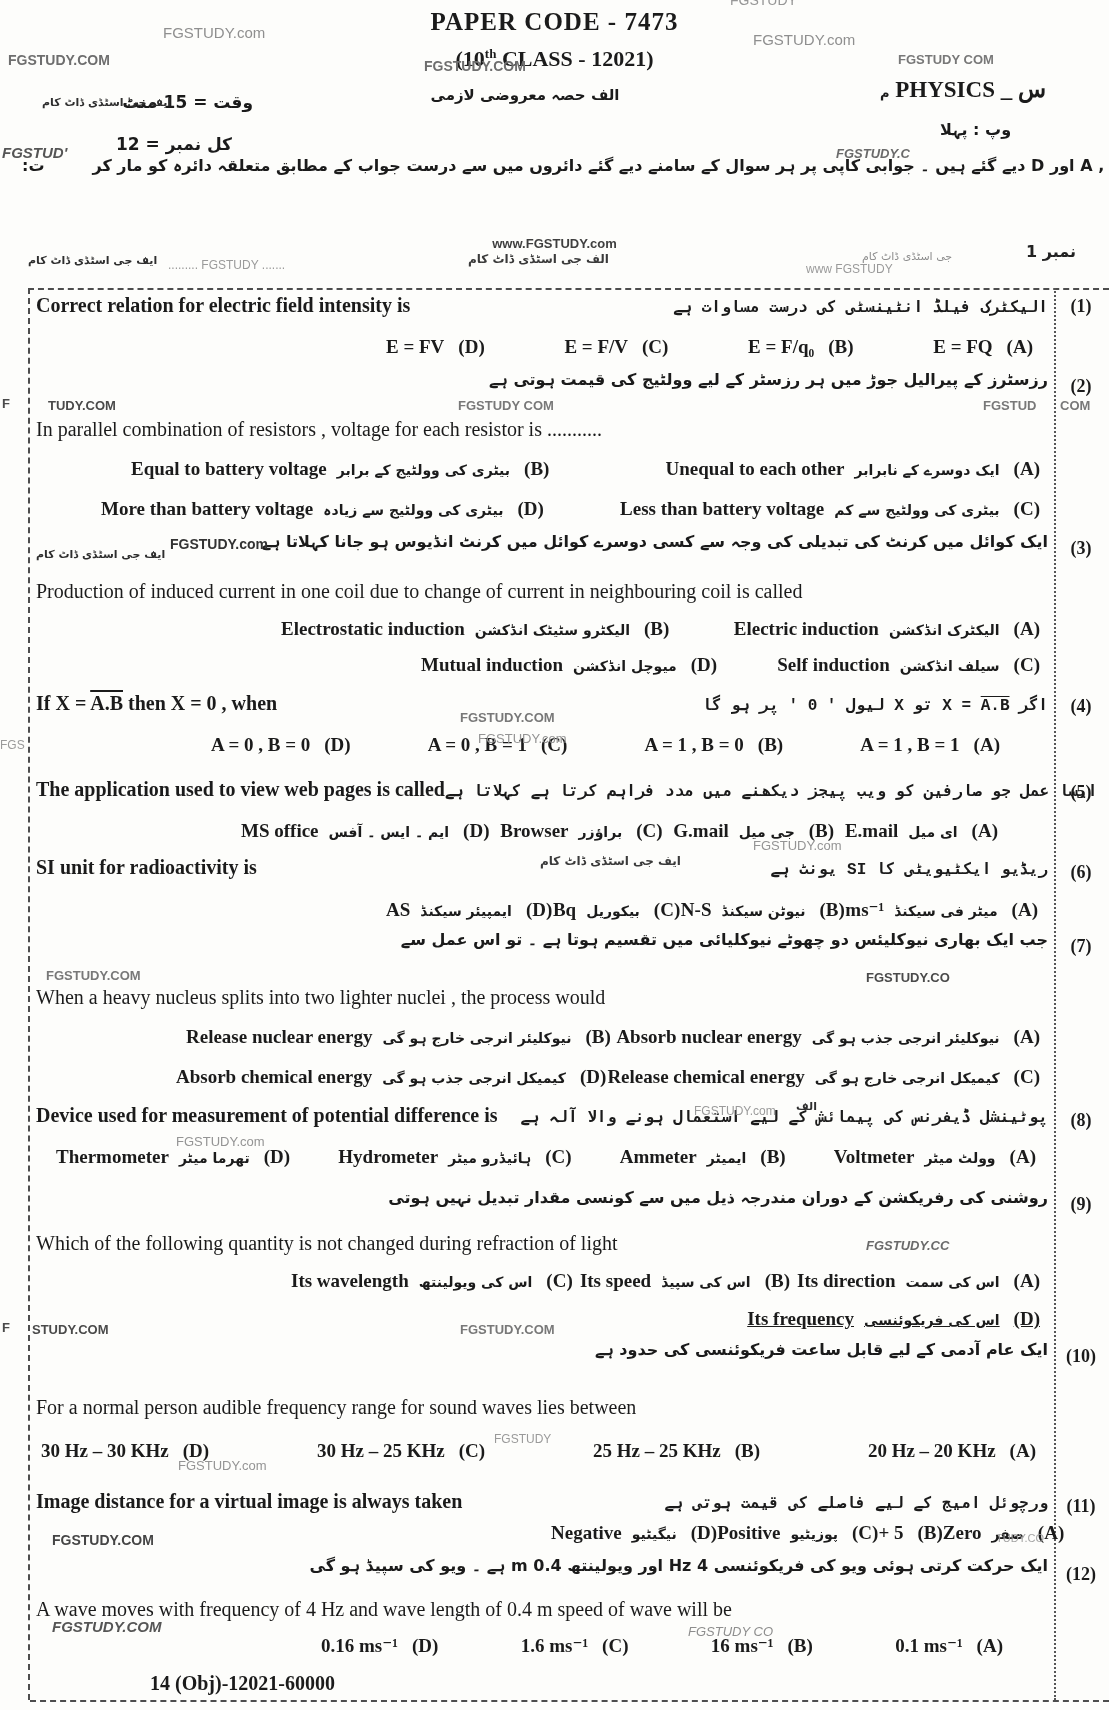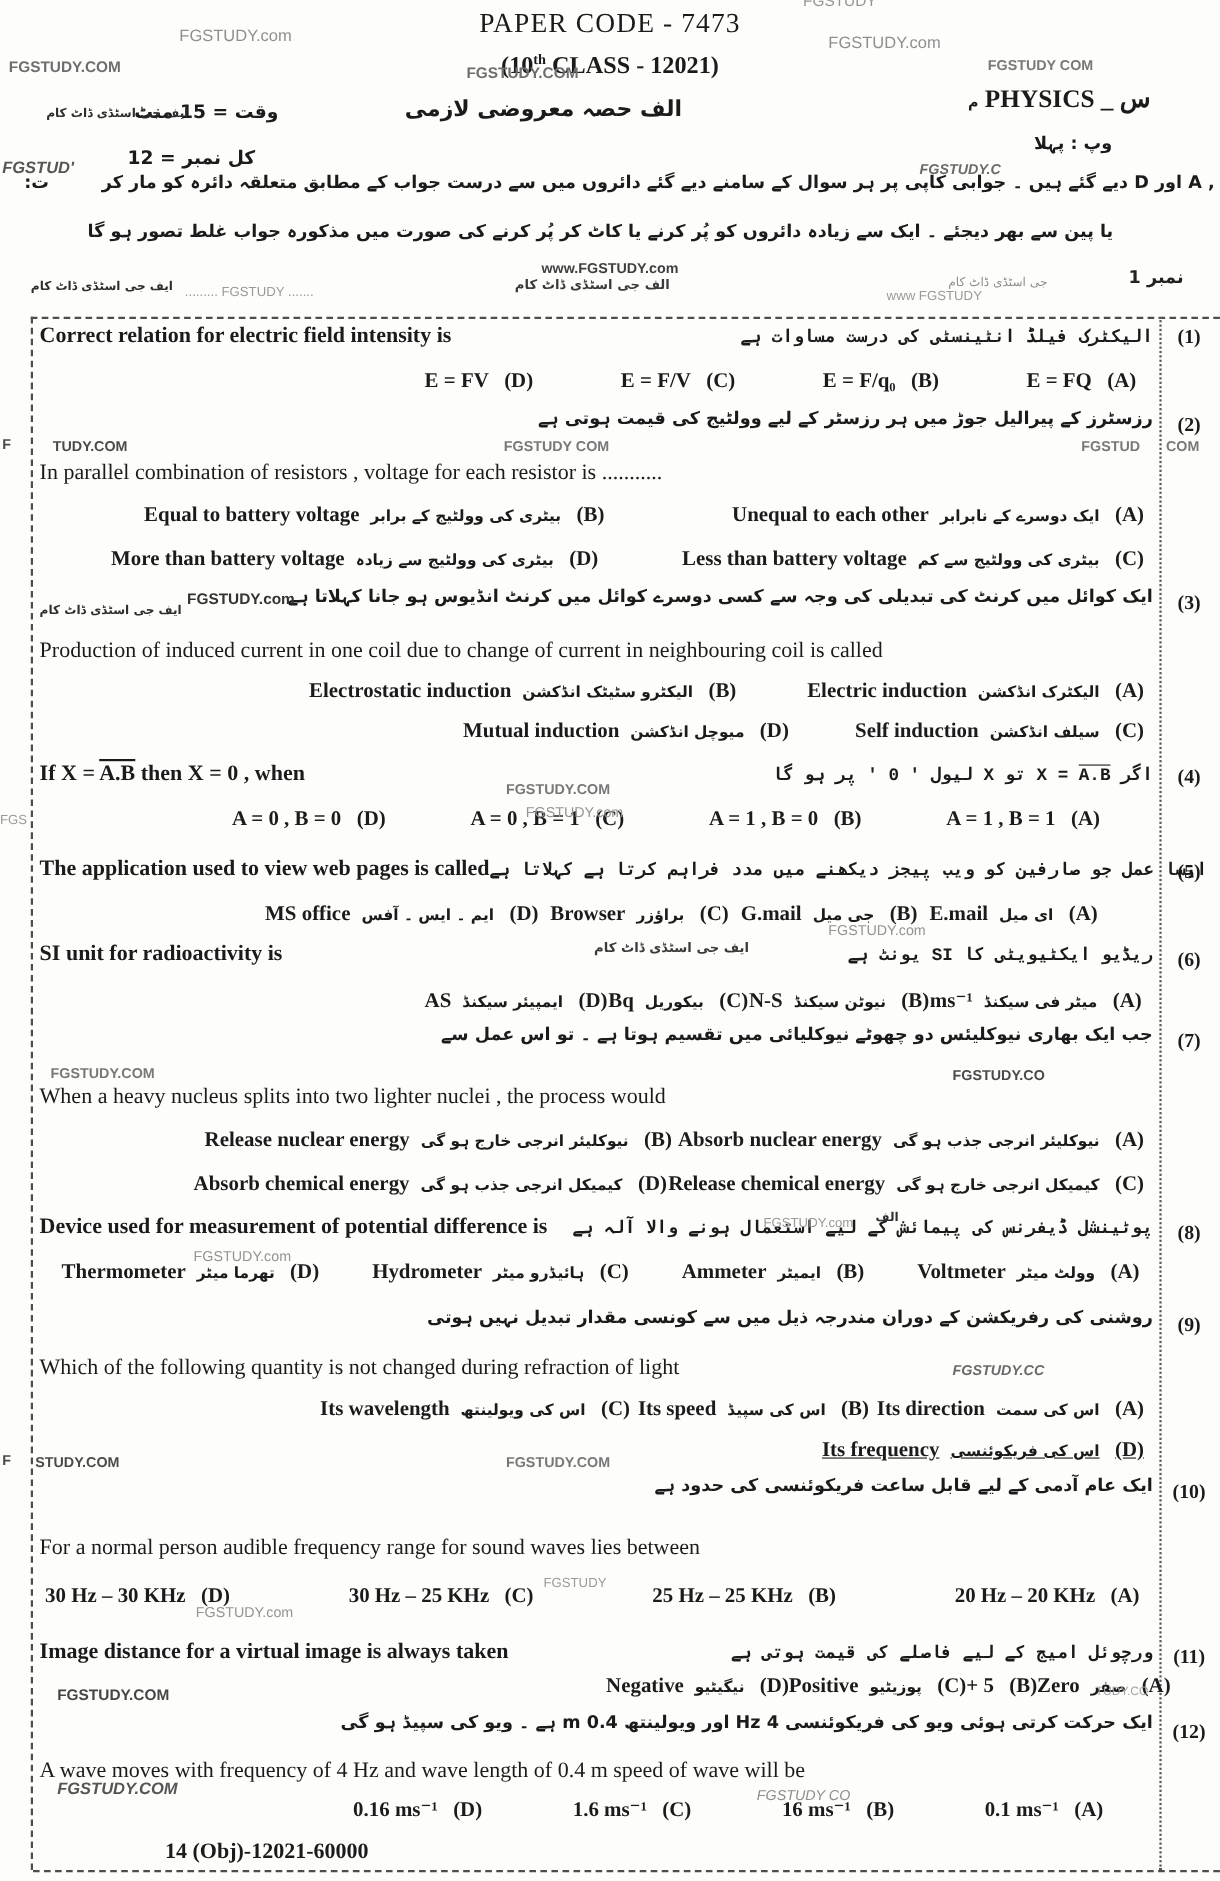--- a/index.html
+++ b/index.html
@@ -1,28 +1,28 @@
 <!DOCTYPE html>
 <html><head>
 <meta charset="utf-8">
 <style>
   html,body{margin:0;padding:0;background:#e9e9e5;}
   #page{position:relative;width:1109px;height:1710px;background:#fdfdfb;overflow:hidden;
         font-family:"Liberation Serif","DejaVu Serif",serif;color:#1b1b1b;}
   .abs{position:absolute;white-space:nowrap;}
   .ctr{left:0;width:1109px;text-align:center;}
-  .paper-code{top:8px;font-size:25px;font-weight:normal;letter-spacing:1px;}
+  .paper-code{top:8px;font-size:25px;font-weight:bold;letter-spacing:1px;}
   .class-line{top:46px;font-size:22px;font-weight:bold;}
   .class-line sup{font-size:13px;}
   .subject{left:880px;top:76px;font-size:23px;font-weight:bold;}
   .subject .mark{font-family:"DejaVu Sans",sans-serif;font-size:13px;font-weight:bold;}
   .group{left:940px;top:120px;font-size:16px;}
   .timeline{left:15px;top:92px;width:238px;text-align:right;font-size:17px;}
   .marksline{left:60px;top:134px;width:172px;text-align:right;font-size:17px;}
-  .section-label{left:430px;top:86px;width:190px;text-align:center;font-size:20px;}
+  .section-label{left:430px;top:86px;width:190px;text-align:center;font-size:15px;}
   .ur{font-family:"DejaVu Sans",sans-serif;direction:rtl;unicode-bidi:embed;font-weight:bold;}
   .instr1{left:22px;top:156px;width:1082px;display:flex;flex-direction:row-reverse;justify-content:flex-start;gap:48px;font-size:16px;}
   .instr2{left:0px;top:200px;width:1012px;text-align:right;font-size:16px;}
   .siteurl{top:236px;font-size:13px;font-weight:bold;color:#3f3f3f;font-family:"Liberation Sans",sans-serif;}
   
   .b-top{left:28px;width:1081px;top:288px;border-top:2px dashed #4d4d4d;height:0;}
   .b-left{left:28px;top:288px;height:1412px;border-left:2px dashed #4d4d4d;width:0;}
   .b-num{left:1054px;top:288px;height:1412px;border-left:2px dotted #555;width:0;}
   .b-bot{left:30px;width:1079px;top:1700px;border-top:2px dashed #4d4d4d;height:0;}
   
@@ -73,21 +73,20 @@
   <div class="abs subject"><span class="mark">م</span> <span>PHYSICS _ س</span></div>
   <div class="abs group ur">وپ : پہلا</div>
   <div class="abs timeline ur">وقت  =  15 منٹ</div>
   <div class="abs marksline ur">کل نمبر  =  12</div>
   <div class="abs section-label ur">الف حصہ معروضی لازمی</div>
 
   <div class="abs instr1 ur">
     <span>ت:</span>
     <span>ہر سوال کے چار ممکنہ جوابات A , B , C اور D دیے گئے ہیں ۔ جوابی کاپی پر ہر سوال کے سامنے دیے گئے دائروں میں سے درست جواب کے مطابق متعلقہ دائرہ کو مار کر</span>
   </div>
-  <div class="abs instr2 ur">یا پین سے بھر دیجئے ۔ ایک سے زیادہ دائروں کو پُر کرنے یا کاٹ کر پُر کرنے کی صورت میں مذکورہ جواب غلط تصور ہو گا</div>
   <div class="abs ctr siteurl">www.FGSTUDY.com</div>
 
   <div class="abs b-top"></div>
   <div class="abs b-left"></div>
   <div class="abs b-num"></div>
   <div class="abs b-bot"></div>
 
   <div id="questions">
       <div class="abs qnum" style="top: 296px;">(1)</div>
       <div class="abs qline" style="top: 294px;">

